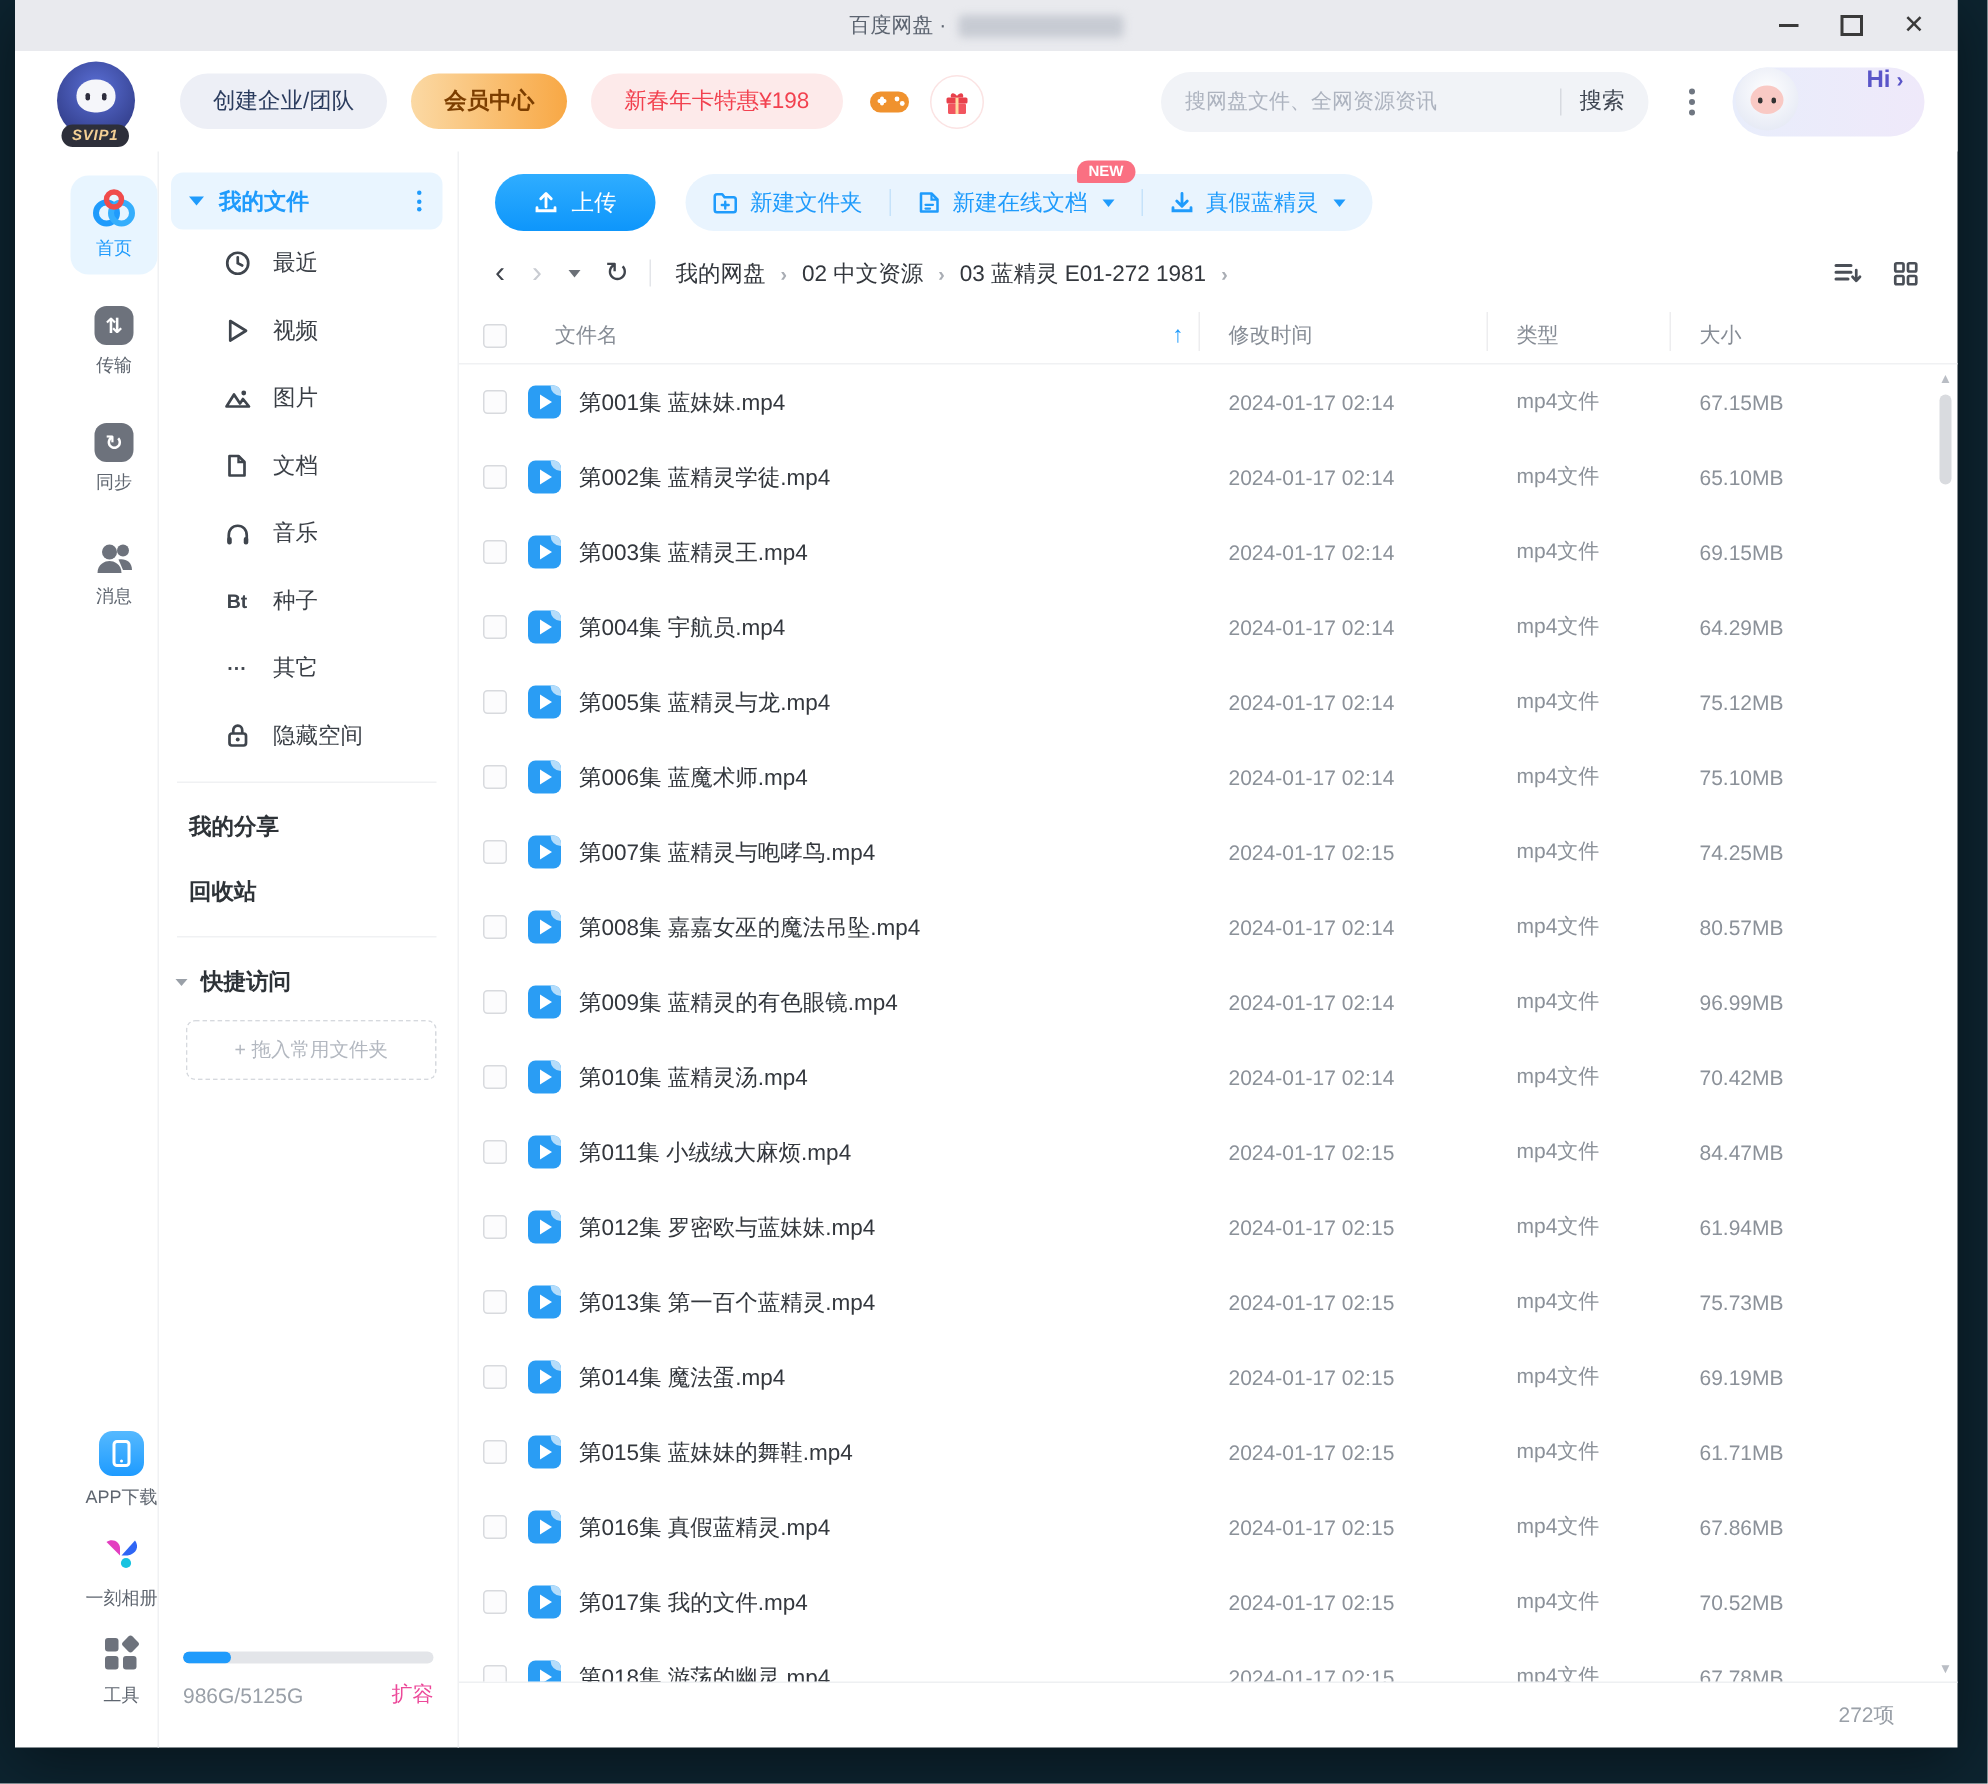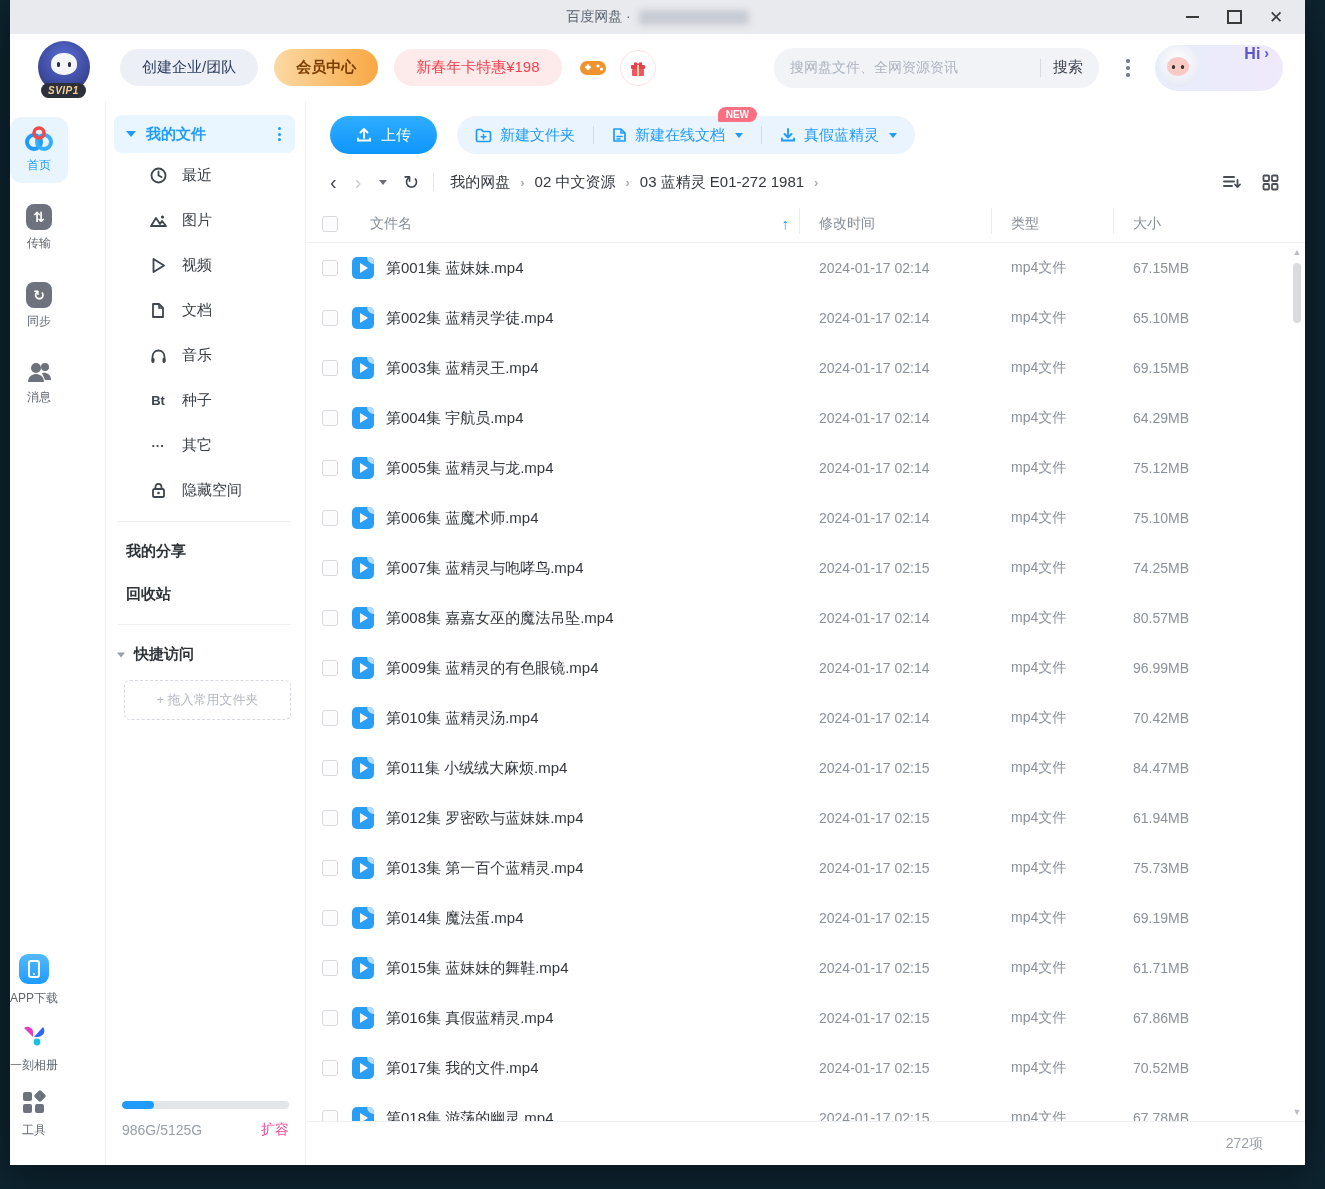--- a/index.html
+++ b/index.html
@@ -58,21 +58,21 @@
   .hi-widget { margin-left:12px; width:128px; height:46px; border-radius:23px;
     background:linear-gradient(90deg,#e8edfb,#efe9fa); display:flex; align-items:flex-start; padding:0 14px 0 2px; cursor:pointer;}
   .hi-avatar { width:42px; height:42px; border-radius:50%; background:radial-gradient(circle at 50% 40%, #ffffff, #dfe4f2); position:relative; overflow:hidden;}
   .hi-face { position:absolute; left:10px; top:12px; width:22px; height:19px; border-radius:50%; background:#f9c9c4;}
   .hi-eye { position:absolute; top:8px; width:3px; height:4px; background:#333; border-radius:2px;}
   .hi-text { margin-left:auto; color:#5a55c8; font-size:16px; font-weight:bold; }
   .hi-chev { color:#5a55c8; font-size:14px; font-weight:bold; margin-left:4px;}
   
   .bodyrow { flex:1; display:flex; min-height:0; }
   
-  .rail { width:96px; border-right:1px solid #f0f1f3; display:flex; flex-direction:column; align-items:flex-start; padding-top:16px; flex:0 0 auto;}
+  .rail { width:96px; border-right:1px solid #f0f1f3; display:flex; flex-direction:column; align-items:flex-end; padding-top:16px; flex:0 0 auto;}
   .rail-item { width:58px; display:flex; flex-direction:column; align-items:center; gap:5px; padding:9px 0; border-radius:12px; cursor:pointer; margin-bottom:12px;}
   .rail-item.active { background:#e8f5ff; }
   .rail-label { font-size:12px; color:#5f6670; }
   .rail-item.active .rail-label { color:#1f9bfc; }
   .rail-tile { width:26px; height:26px; border-radius:8px; background:#6d727c; color:#fff;
     display:flex; align-items:center; justify-content:center; font-size:14px; font-weight:bold;}
   .rail-spacer { flex:1; }
   .rail-bottom { display:flex; flex-direction:column; align-items:center; margin-bottom:10px;}
   .rail-bitem { display:flex; flex-direction:column; align-items:center; gap:6px; margin-bottom:16px; cursor:pointer;}
   .app-tile { width:30px; height:30px; border-radius:9px; background:linear-gradient(180deg,#55b9ff,#1e9bff);
@@ -306,34 +306,34 @@
         <span class="nicon">
           <svg width="17" height="17" viewBox="0 0 17 17">
               <circle cx="8.5" cy="8.5" r="7" fill="none" stroke="#3f454d" stroke-width="1.8"></circle>
               <path d="M8.5 4.5 V8.5 L11.5 10" fill="none" stroke="#3f454d" stroke-width="1.8" stroke-linecap="round"></path>
             </svg>
         </span>
           <span>最近</span>
       </div>
       <div class="nav-item">
         <span class="nicon">
+          <svg width="15" height="17" viewBox="0 0 15 17">
+              <path d="M2.5 2 L13 8.5 L2.5 15 Z" fill="none" stroke="#3f454d" stroke-width="1.8" stroke-linejoin="round"></path>
+            </svg>
+        </span>
+          <span>视频</span>
+      </div>
+      <div class="nav-item">
+        <span class="nicon">
           <svg width="19" height="16" viewBox="0 0 19 16">
               <path d="M2 13 L7 5 L11 11 L13 8 L17 13 Z" fill="none" stroke="#3f454d" stroke-width="1.8" stroke-linejoin="round"></path>
               <circle cx="13.5" cy="4" r="1.6" fill="#3f454d"></circle>
             </svg>
         </span>
           <span>图片</span>
-      </div>
-      <div class="nav-item">
-        <span class="nicon">
-          <svg width="15" height="17" viewBox="0 0 15 17">
-              <path d="M2.5 2 L13 8.5 L2.5 15 Z" fill="none" stroke="#3f454d" stroke-width="1.8" stroke-linejoin="round"></path>
-            </svg>
-        </span>
-          <span>视频</span>
       </div>
       <div class="nav-item">
         <span class="nicon">
           <svg width="14" height="17" viewBox="0 0 14 17">
               <path d="M2 2 H8 L12 6 V15 H2 Z" fill="none" stroke="#3f454d" stroke-width="1.8" stroke-linejoin="round"></path>
               <path d="M8 2 V6 H12" fill="none" stroke="#3f454d" stroke-width="1.6"></path>
             </svg>
         </span>
           <span>文档</span>
       </div>

